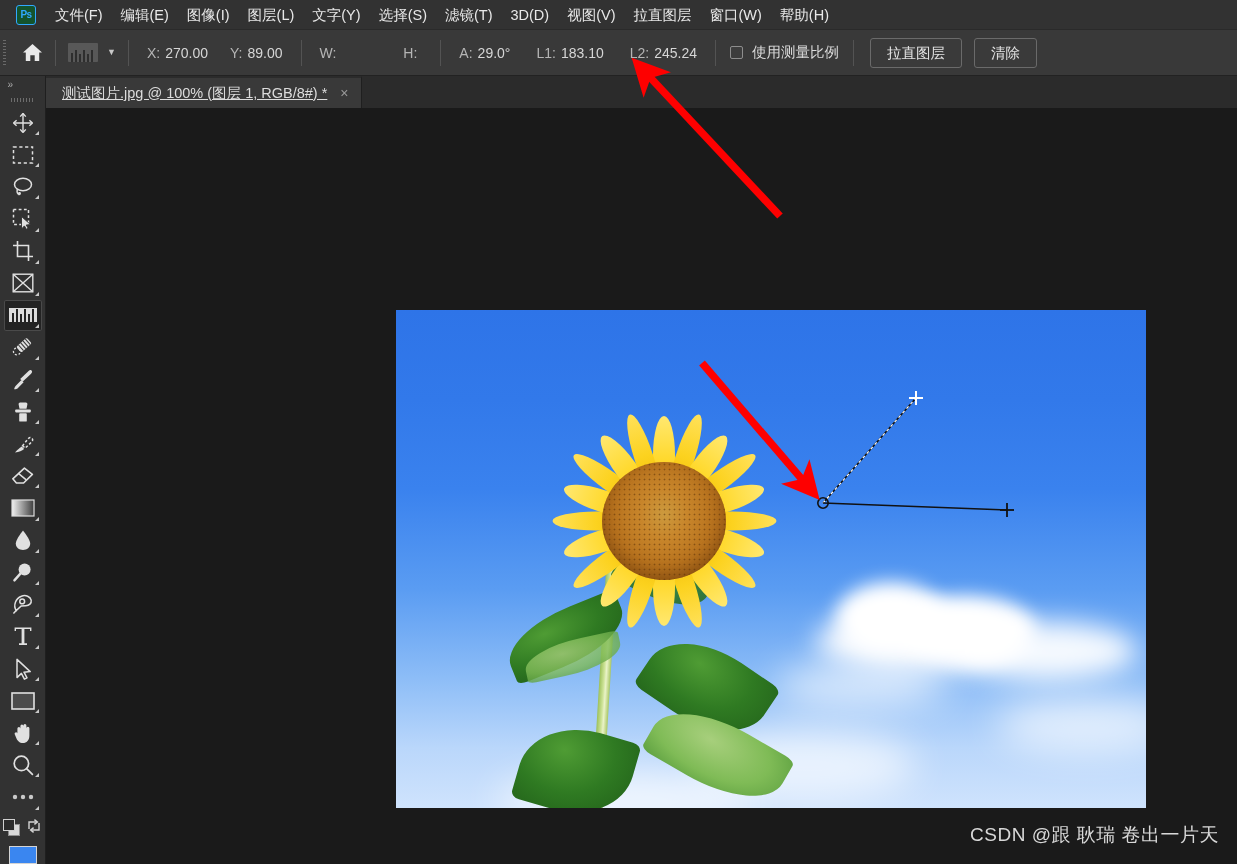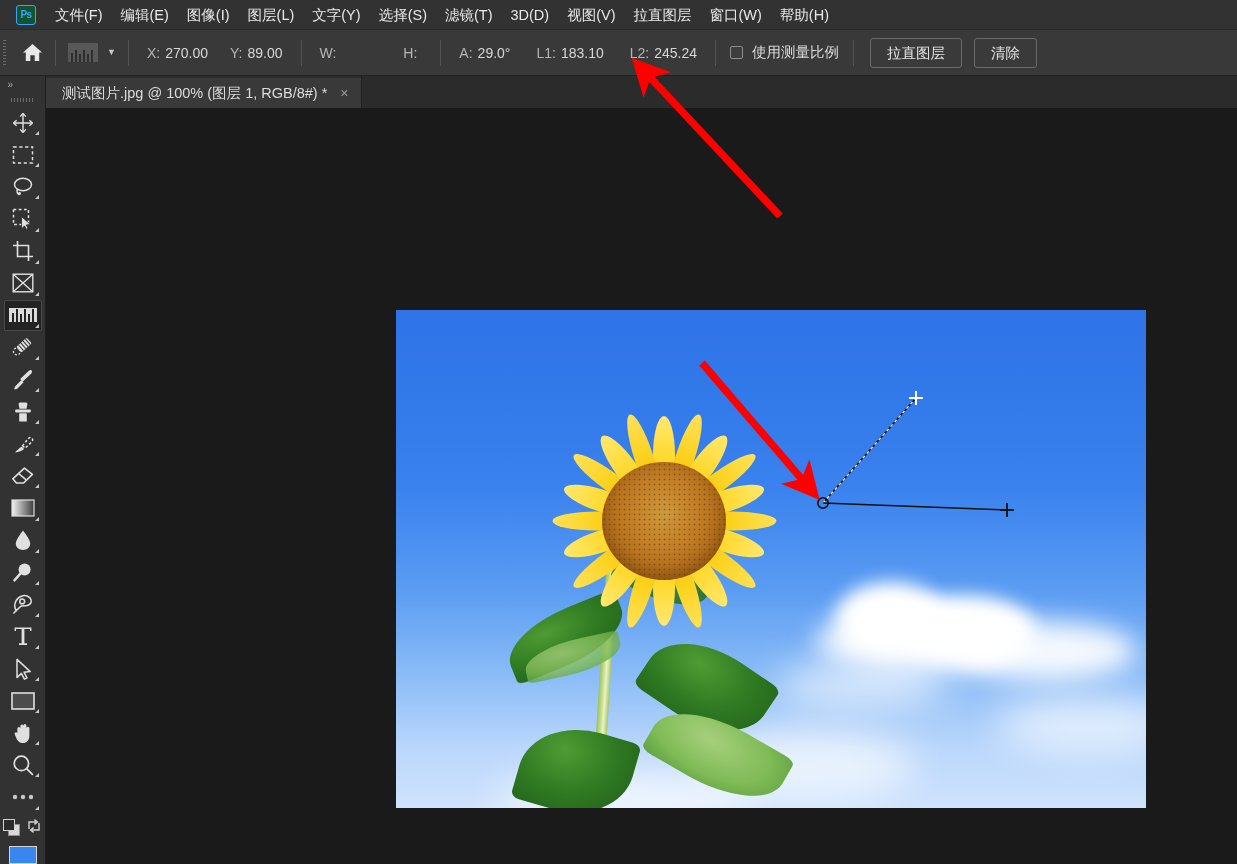--- a/index.html
+++ b/index.html
@@ -136,21 +136,21 @@
     position: absolute; top: 76px; left: 46px; width: 1191px; height: 32px;
     background: #2b2b2b; display: flex; align-items: flex-end;
   }
   .doc-tab {
     height: 32px; background: #393939;
     display: flex; align-items: center; gap: 13px;
     padding: 0 12px 0 16px;
     border-right: 1px solid #1f1f1f;
     border-top: 2px solid #2b2b2b;
   }
-  .doc-tab .title { color: #dcdcdc; font-size: 14.5px; white-space: nowrap; }
+  .doc-tab .title { color: #dcdcdc; font-size: 14.5px; white-space: nowrap; text-decoration: underline; }
   .doc-tab .x { color: #9a9a9a; font-size: 14px; line-height: 1; }
 
   
   .canvasarea {
     position: absolute; top: 108px; left: 46px; width: 1191px; height: 756px;
     background: #1a1a1a; overflow: hidden;
   }
   .photo {
     position: absolute; left: 350px; top: 202px; width: 750px; height: 498px;
     overflow: hidden;
@@ -657,14 +657,15 @@
   <svg class="annot" viewBox="0 0 1237 864">
     <defs>
       <marker id="ah" markerWidth="5" markerHeight="5" refX="2.2" refY="2.5" orient="auto">
         <path d="M0,0 L5,2.5 L0,5 L1.3,2.5 Z" fill="#fe0000"></path>
       </marker>
     </defs>
     <line x1="780" y1="216" x2="646" y2="73" stroke="#fe0000" stroke-width="7.5" marker-end="url(#ah)"></line>
     <line x1="702" y1="363" x2="806" y2="484" stroke="#fe0000" stroke-width="7.5" marker-end="url(#ah)"></line>
   </svg>
 
+  <div class="watermark">CSDN @跟 耿瑞 卷出一片天</div>
 
 </div>
 
 </body></html>

